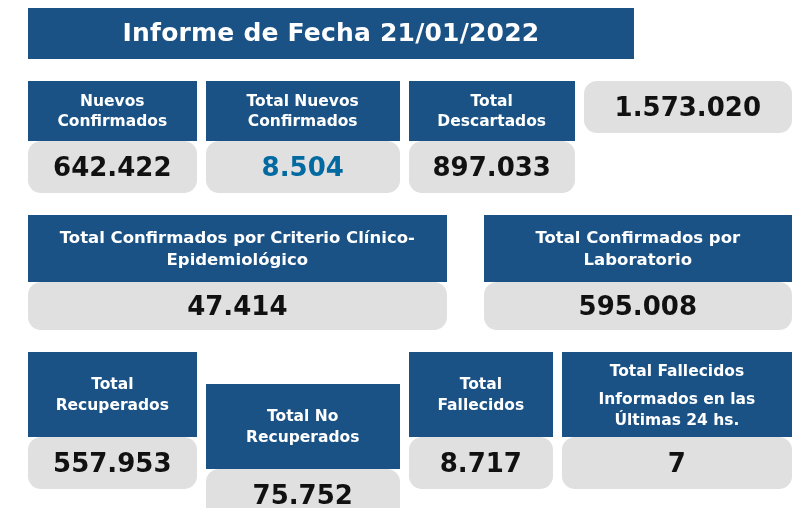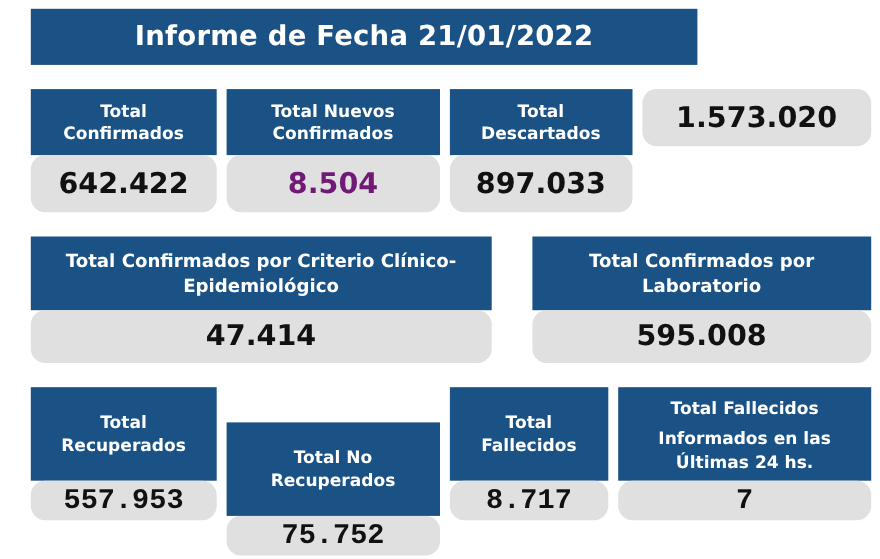--- a/index.html
+++ b/index.html
@@ -62,21 +62,21 @@
     color: #111111;
     font-weight: bold;
     font-size: 26px;
     text-align: center;
     display: flex;
     align-items: center;
     justify-content: center;
     box-sizing: border-box;
     border-radius: 13px;
   }
-  .card-value.red { color: #701a75; }
+  .card-value.red { color: #0369a1; }
 
   
   .r1 .card { }
   .r1 .c1 { width: 178px; }
   .r1 .c2 { width: 205px; }
   .r1 .c3 { width: 175px; }
   .r1 .c4 { width: 220px; }
   .r1 .card-head { height: 60px; }
   .r1 .card-value { height: 52px; }
   .r1 .c4 .card-head { font-size: 15.5px; }
@@ -87,38 +87,38 @@
   .r2 .card-head { height: 67px; }
   .r2 .card-value { height: 48px; }
   .r2 .card-head { font-size: 16.5px; }
 
   
   .r3 .c1 { width: 178px; }
   .r3 .c2 { width: 205px; margin-top: 32px; }
   .r3 .c3 { width: 152px; }
   .r3 .c4 { width: 243px; }
   .r3 .card-head { height: 85px; }
-  .r3 .card-value { height: 36px; font-family: Liberation Mono, monospace; }
+  .r3 .card-value { height: 52px; }
   .r3 .c4 .card-head {
     flex-direction: column;
     gap: 8px;
     padding-top: 8px;
   }
   .head-line { display: block; }
 </style>
 </head>
 <body>
 
 <div class="report">
 
   <div class="title-bar">Informe de Fecha 21/01/2022</div>
 
   <div class="row r1">
     <div class="card c1">
-      <div class="card-head">Total Confirmados</div>
+      <div class="card-head">Nuevos Confirmados</div>
       <div class="card-value">642.422</div>
     </div>
     <div class="card c2">
       <div class="card-head">Total Nuevos Confirmados</div>
       <div class="card-value red">8.504</div>
     </div>
     <div class="card c3">
       <div class="card-head">Total Descartados</div>
       <div class="card-value">897.033</div>
     </div>

